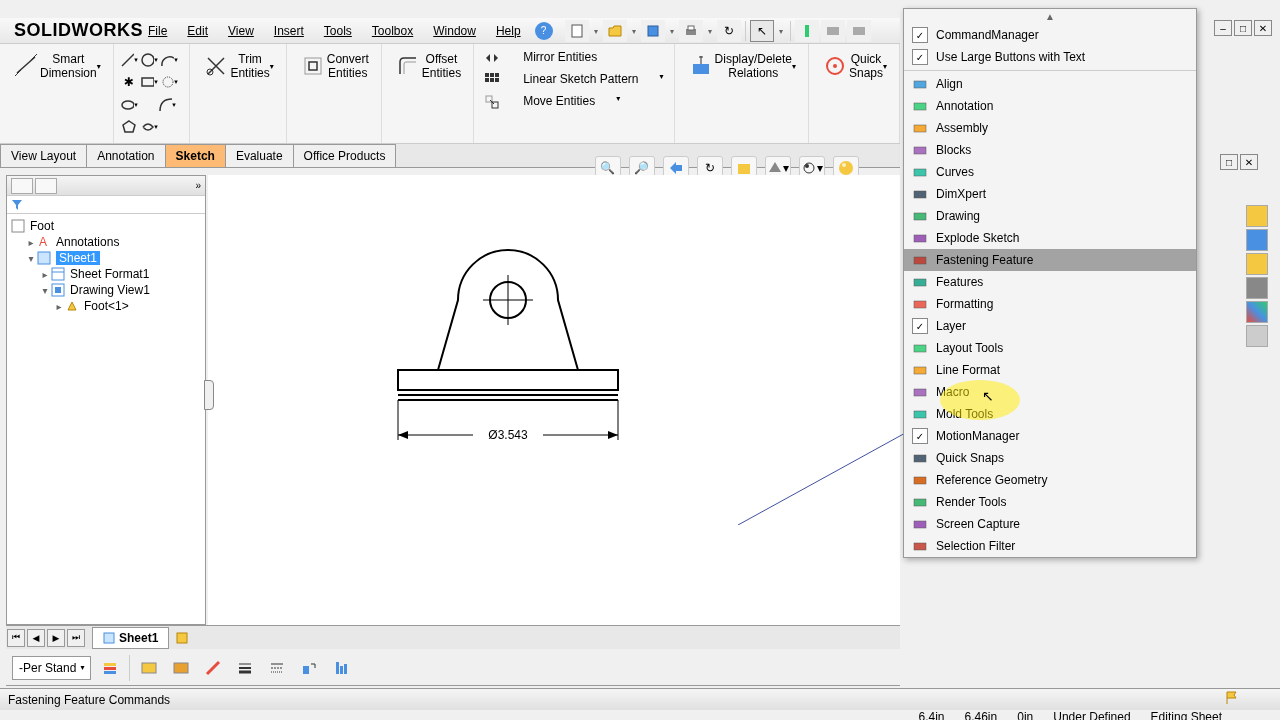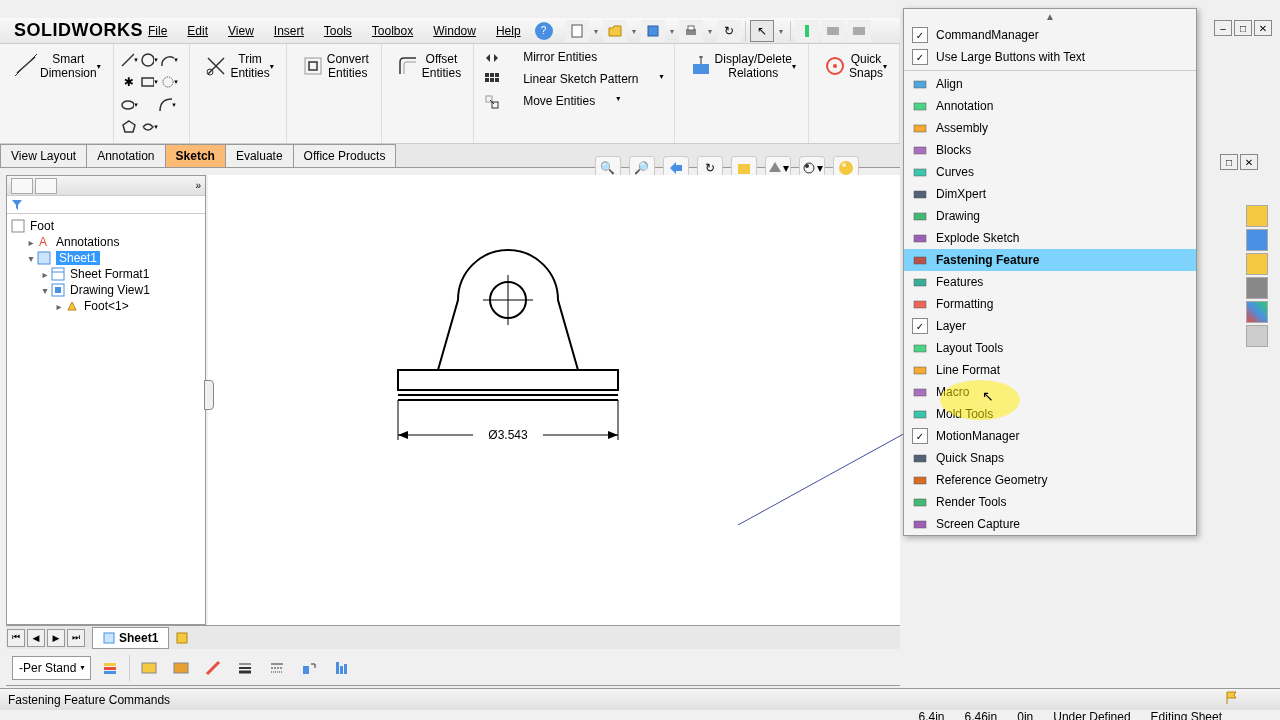--- a/index.html
+++ b/index.html
@@ -72,21 +72,21 @@
 
 
 .status-bar { position: absolute; top: 688px; left: 0; width: 1280px; height: 22px; background: linear-gradient(#f5f5f5, #e0e0e0); border-top: 1px solid #999; display: flex; align-items: center; padding: 0 8px; }
 .status-text { flex: 0 1 auto; }
 .status-right { margin-left: auto; display: flex; gap: 20px; padding-right: 50px; margin-top: 34px; }
 
 
 .context-menu { position: absolute; top: 8px; left: 903px; width: 294px; background: #f4f4f4; border: 1px solid #999; box-shadow: 2px 2px 6px rgba(0,0,0,0.3); }
 .cm-arrow-top { text-align: center; font-size: 10px; color: #666; padding: 2px; }
 .cm-item { display: flex; align-items: center; padding: 3px 8px; cursor: pointer; gap: 8px; }
-.cm-item.highlighted { background: #7dd3fc; font-weight: bold; }
+.cm-item.highlighted { background: #a3a3a3; }
 .cm-check { width: 16px; height: 16px; border: 1px solid #888; background: #fff; display: flex; align-items: center; justify-content: center; font-size: 10px; }
 .cm-icon { width: 16px; height: 16px; display: flex; align-items: center; justify-content: center; }
 .cm-sep { height: 1px; background: #ccc; margin: 2px 0; }
 
 
 .right-flyout { position: absolute; top: 205px; left: 1246px; width: 24px; display: flex; flex-direction: column; gap: 2px; }
 .rf-btn { width: 22px; height: 22px; border: 1px solid #aaa; background: #f5f5f5; cursor: pointer; }
 
 
 .window-controls { position: absolute; top: 20px; right: 8px; display: flex; gap: 2px; }
@@ -734,20 +734,29 @@
       </div>
       <div class="cm-item">
         <div class="cm-icon">
           <svg width="14" height="14">
             <rect x="1" y="4" width="12" height="7" fill="#8e44ad" opacity="0.85"></rect>
             <rect x="1" y="4" width="12" height="7" fill="none" stroke="#555" stroke-width="0.5"></rect>
           </svg>
         </div>
         <span>Screen Capture</span>
       </div>
+      <div class="cm-item">
+        <div class="cm-icon">
+          <svg width="14" height="14">
+            <rect x="1" y="4" width="12" height="7" fill="#c0392b" opacity="0.85"></rect>
+            <rect x="1" y="4" width="12" height="7" fill="none" stroke="#555" stroke-width="0.5"></rect>
+          </svg>
+        </div>
+        <span>Selection Filter</span>
+      </div>
     </div>
 </div>
 
 <div class="window-controls">
   <div class="wc-btn">–</div>
   <div class="wc-btn">□</div>
   <div class="wc-btn">✕</div>
 </div>
 <div class="doc-controls">
   <div class="wc-btn">□</div>

